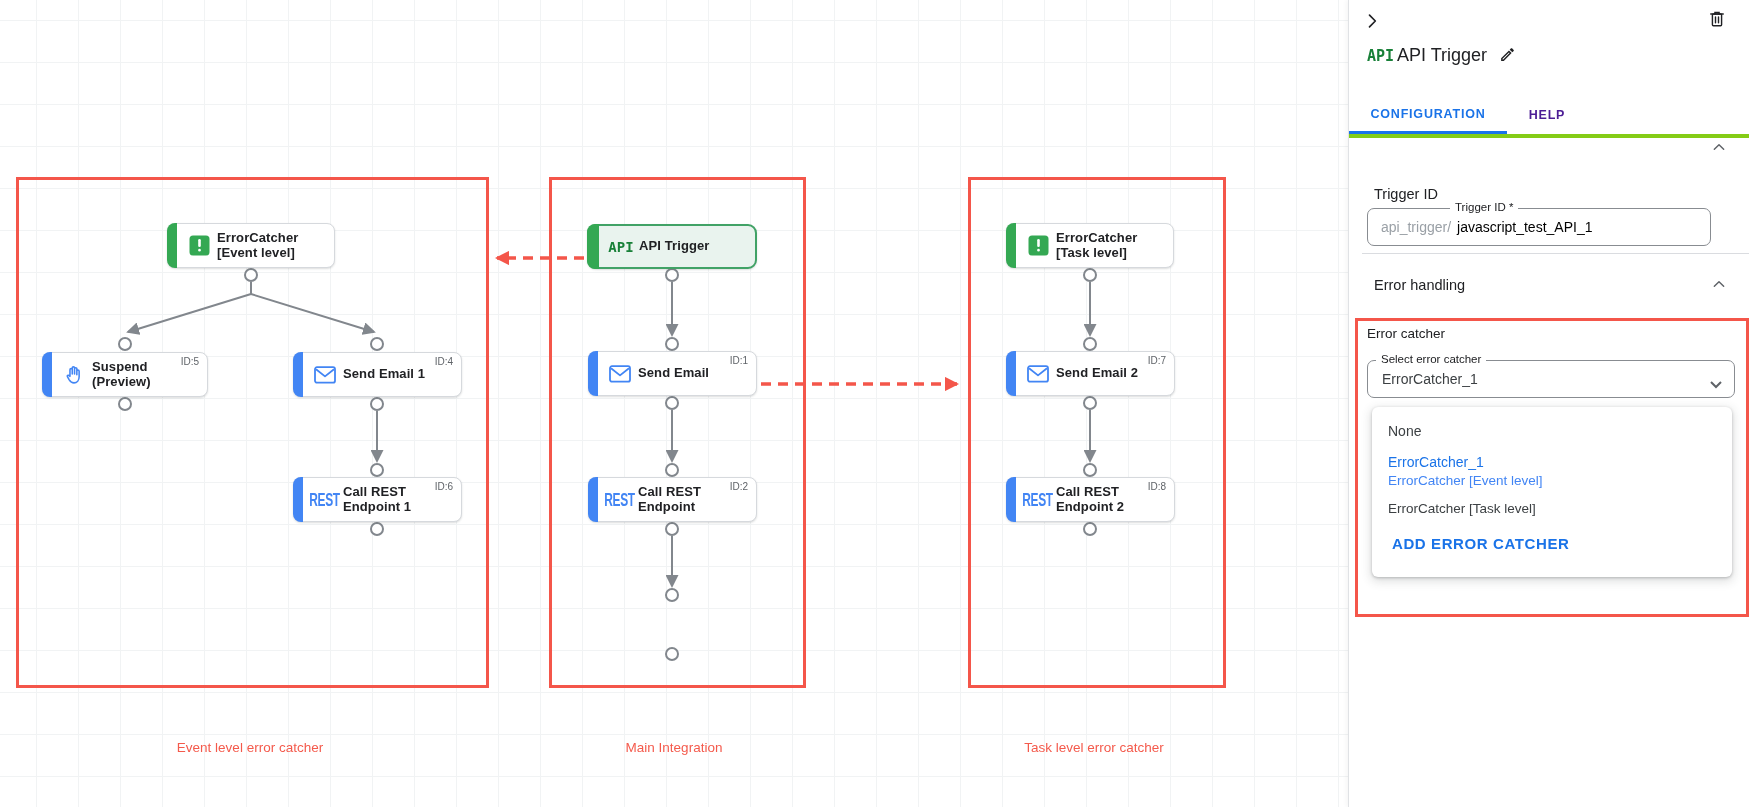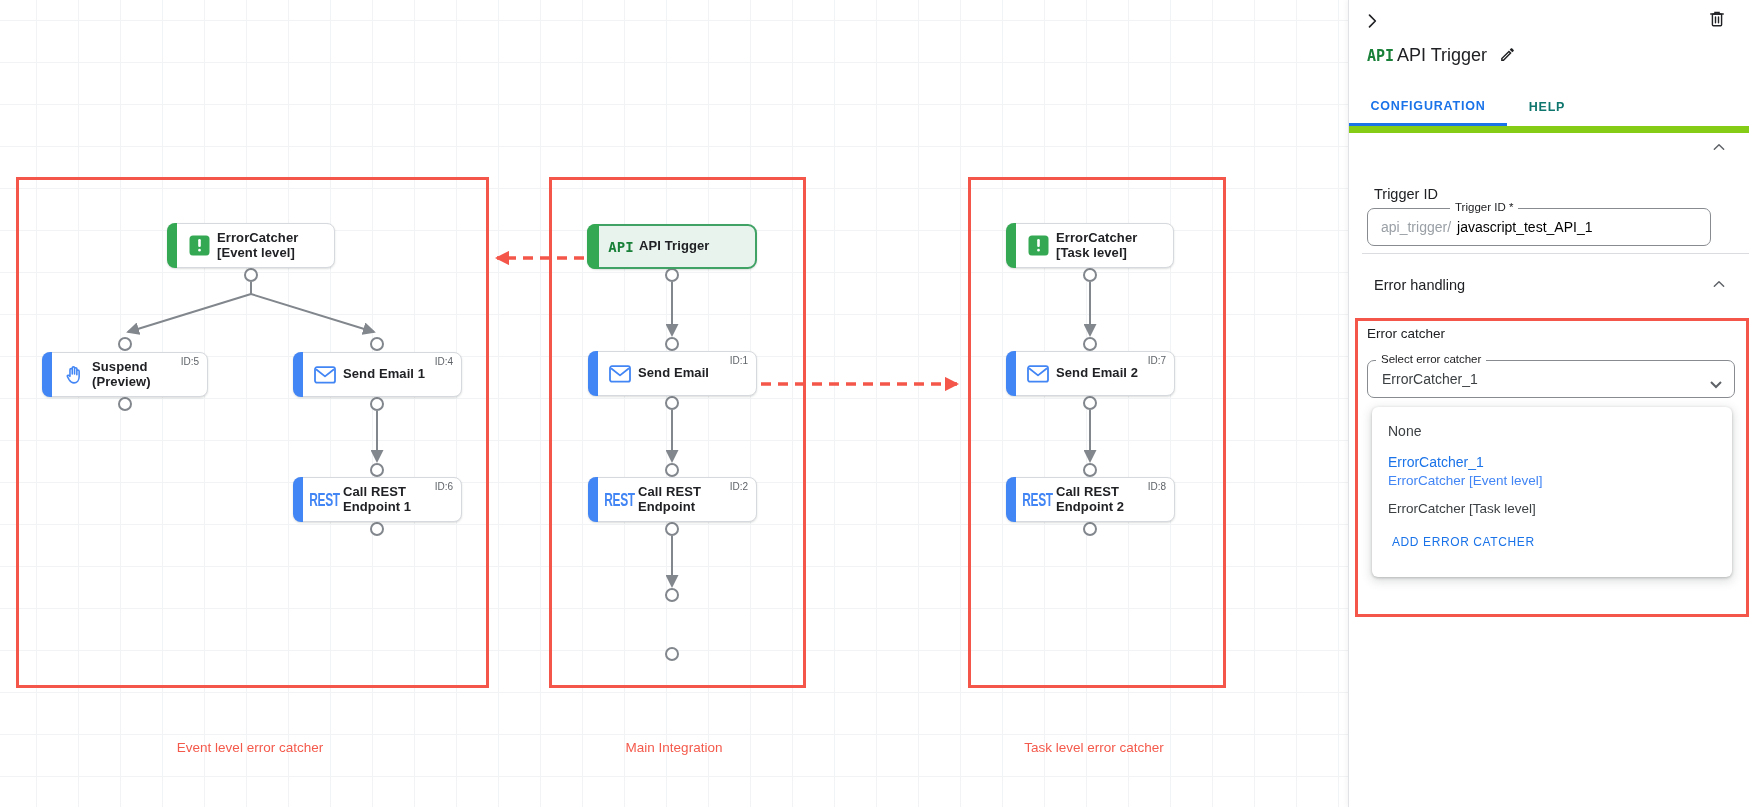--- a/index.html
+++ b/index.html
@@ -38,39 +38,39 @@
   .apitxt{font-family:"DejaVu Sans Mono",monospace;font-weight:700;font-size:14px;color:#188038;letter-spacing:0;}
   
   .panel{
     position:absolute;left:1348px;top:0;width:401px;height:807px;background:#fff;
     border-left:1px solid #e0e2e5;box-shadow:-2px 0 4px rgba(0,0,0,.04);
   }
   .pabs{position:absolute;}
   .iconbtn{cursor:pointer;display:inline-flex;}
   .p-logo{font-family:"DejaVu Sans Mono",monospace;font-weight:700;font-size:15px;color:#188038;}
   .p-title{font-size:18px;color:#202124;}
-  .tabs{position:absolute;left:0;top:88px;width:401px;height:38px;border-bottom:7px solid #84cc16;display:flex;}
+  .tabs{position:absolute;left:0;top:96px;width:401px;height:38px;border-bottom:4px solid #84cc16;display:flex;}
   .tab{height:38px;display:flex;align-items:center;justify-content:center;font-size:12.5px;font-weight:700;
-    letter-spacing:.8px;color:#0f766e;box-sizing:border-box;}
+    letter-spacing:.8px;color:#4c1d95;box-sizing:border-box;}
   .tab.active{color:#1a73e8;border-bottom:3px solid #1a73e8;}
   .sechead{font-size:14.5px;font-weight:500;color:#202124;}
   .divider{position:absolute;left:13px;width:388px;height:1px;background:#dadce0;}
   .ofield{position:absolute;box-sizing:border-box;border:1px solid #888c91;border-radius:7px;background:#fff;
     display:flex;align-items:center;}
   .ofield .nlbl{position:absolute;top:-8px;font-size:11.5px;font-weight:500;color:#202124;background:#fff;padding:0 5px;white-space:nowrap;}
   .redbox{position:absolute;border:3px solid #f4564a;}
   .menu{position:absolute;background:#fff;border-radius:6px;box-sizing:border-box;
     box-shadow:0 1px 3px rgba(60,64,67,.3),0 3px 10px 2px rgba(60,64,67,.15);padding-top:12px;}
   .mi{padding:4px 16px;font-size:14px;color:#3c4043;cursor:pointer;}
   .mi-opt{margin-top:10px;padding:0 16px;cursor:pointer;}
   .mi-t{font-size:14px;font-weight:500;line-height:19px;}
   .mi-s{font-size:13.5px;line-height:18px;}
   .c-blue1{color:#1a73e8;} .c-blue2{color:#4285f4;}
   .c-dark{color:#202124;} .c-gray{color:#3c4043;}
-  .addbtn{margin-top:13px;padding:4px 16px 0 20px;font-size:12px;font-weight:400;letter-spacing:.6px;color:#1a73e8;cursor:pointer;}
+  .addbtn{margin-top:13px;padding:4px 16px 0 20px;font-size:15px;font-weight:700;letter-spacing:.6px;color:#1a73e8;cursor:pointer;}
 </style>
 </head>
 <body>
 
 <div class="canvas">
 
   <svg class="edges" xmlns="http://www.w3.org/2000/svg">
     <defs>
       <marker id="ag" viewBox="0 0 10 10" refX="8.5" refY="5" markerWidth="6.5" markerHeight="6.5" orient="auto-start-reverse">
         <path d="M0 0 L10 5 L0 10 z" fill="#82878d"></path>

